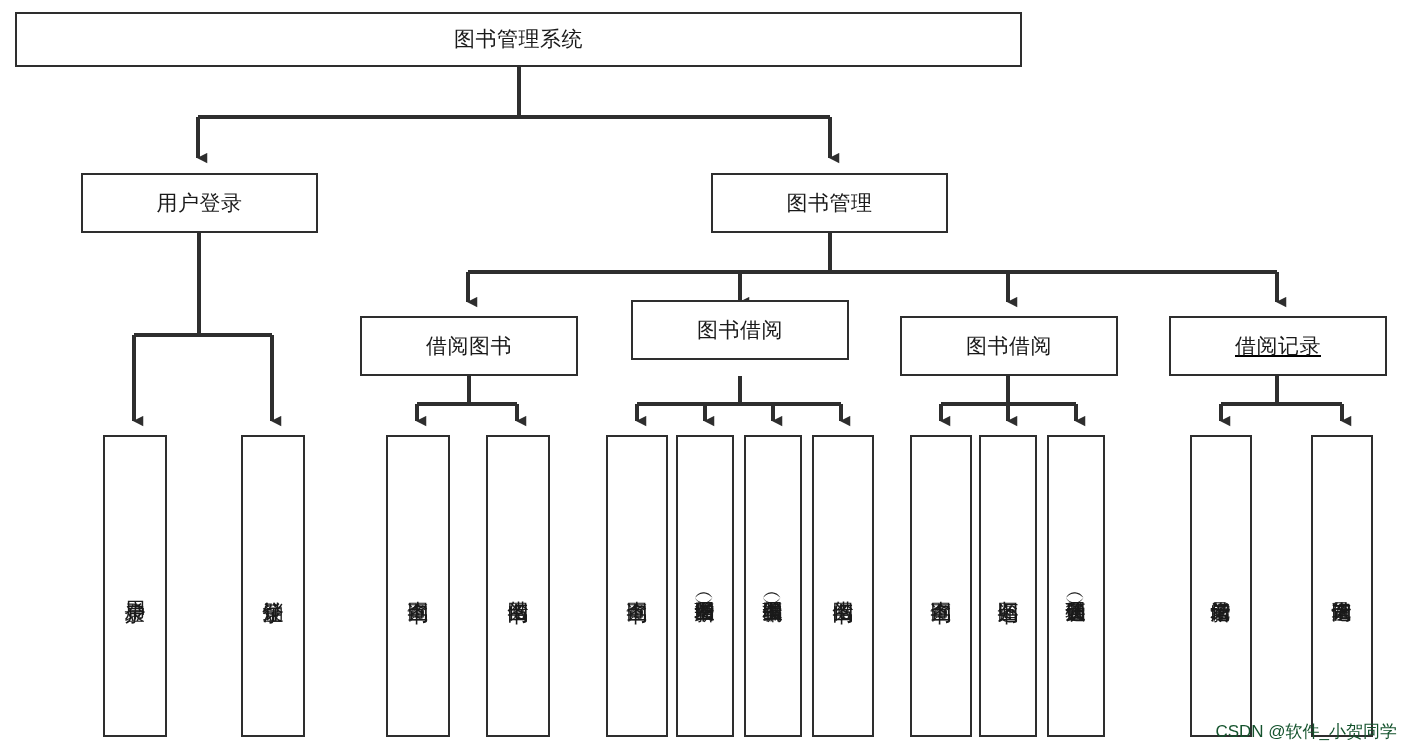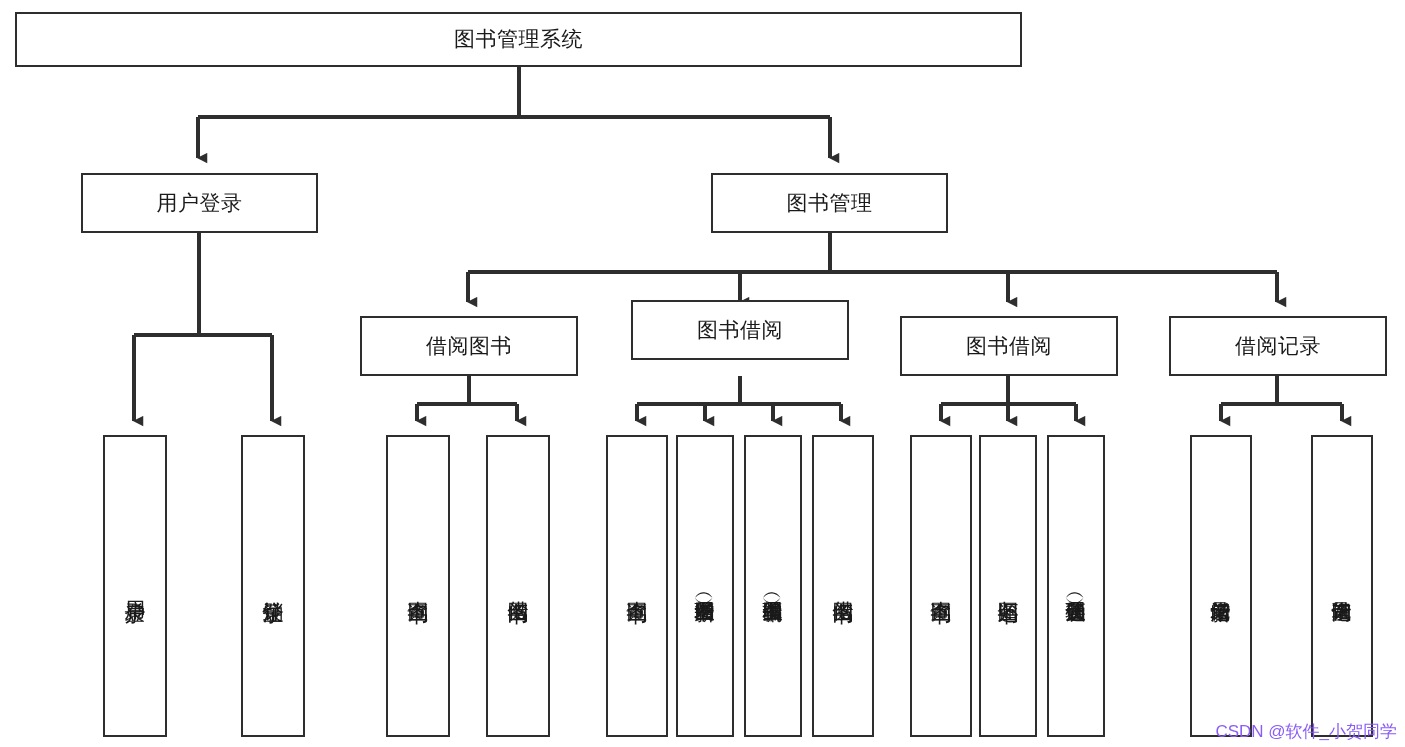--- a/index.html
+++ b/index.html
@@ -61,21 +61,21 @@
   .node.vert .lbl.tight {
     font-size: 20px;
     line-height: 1.30;
     letter-spacing: 0px;
   }
   #watermark {
     position: absolute;
     right: 8px;
     bottom: 4px;
     font-size: 17px;
-    color: #8b5cf6;
+    color: #14532d;
     z-index: 5;
     user-select: none;
     white-space: nowrap;
   }
 </style>
 </head>
 <body>
 
 <div id="canvas">
 
@@ -147,21 +147,21 @@
   </div>
 
   <div class="node" style="left:631px; top:300px; width:218px; height:60px;">
     <span class="lbl">图书借阅</span>
   </div>
 
   <div class="node" style="left:900px; top:316px; width:218px; height:60px;">
     <span class="lbl">图书借阅</span>
   </div>
 
-  <div class="node" style="left:1169px; top:316px; width:218px; height:60px;">
+  <div class="node" style="left:1169px; top:316px; width:218px; height:60px;text-decoration:underline;">
     <span class="lbl">借阅记录</span>
   </div>
 
   <div class="node vert" style="left:103px; top:435px; width:64px; height:302px;">
     <span class="lbl">用户登录</span>
   </div>
 
   <div class="node vert" style="left:241px; top:435px; width:64px; height:302px;">
     <span class="lbl">注销登录</span>
   </div>

